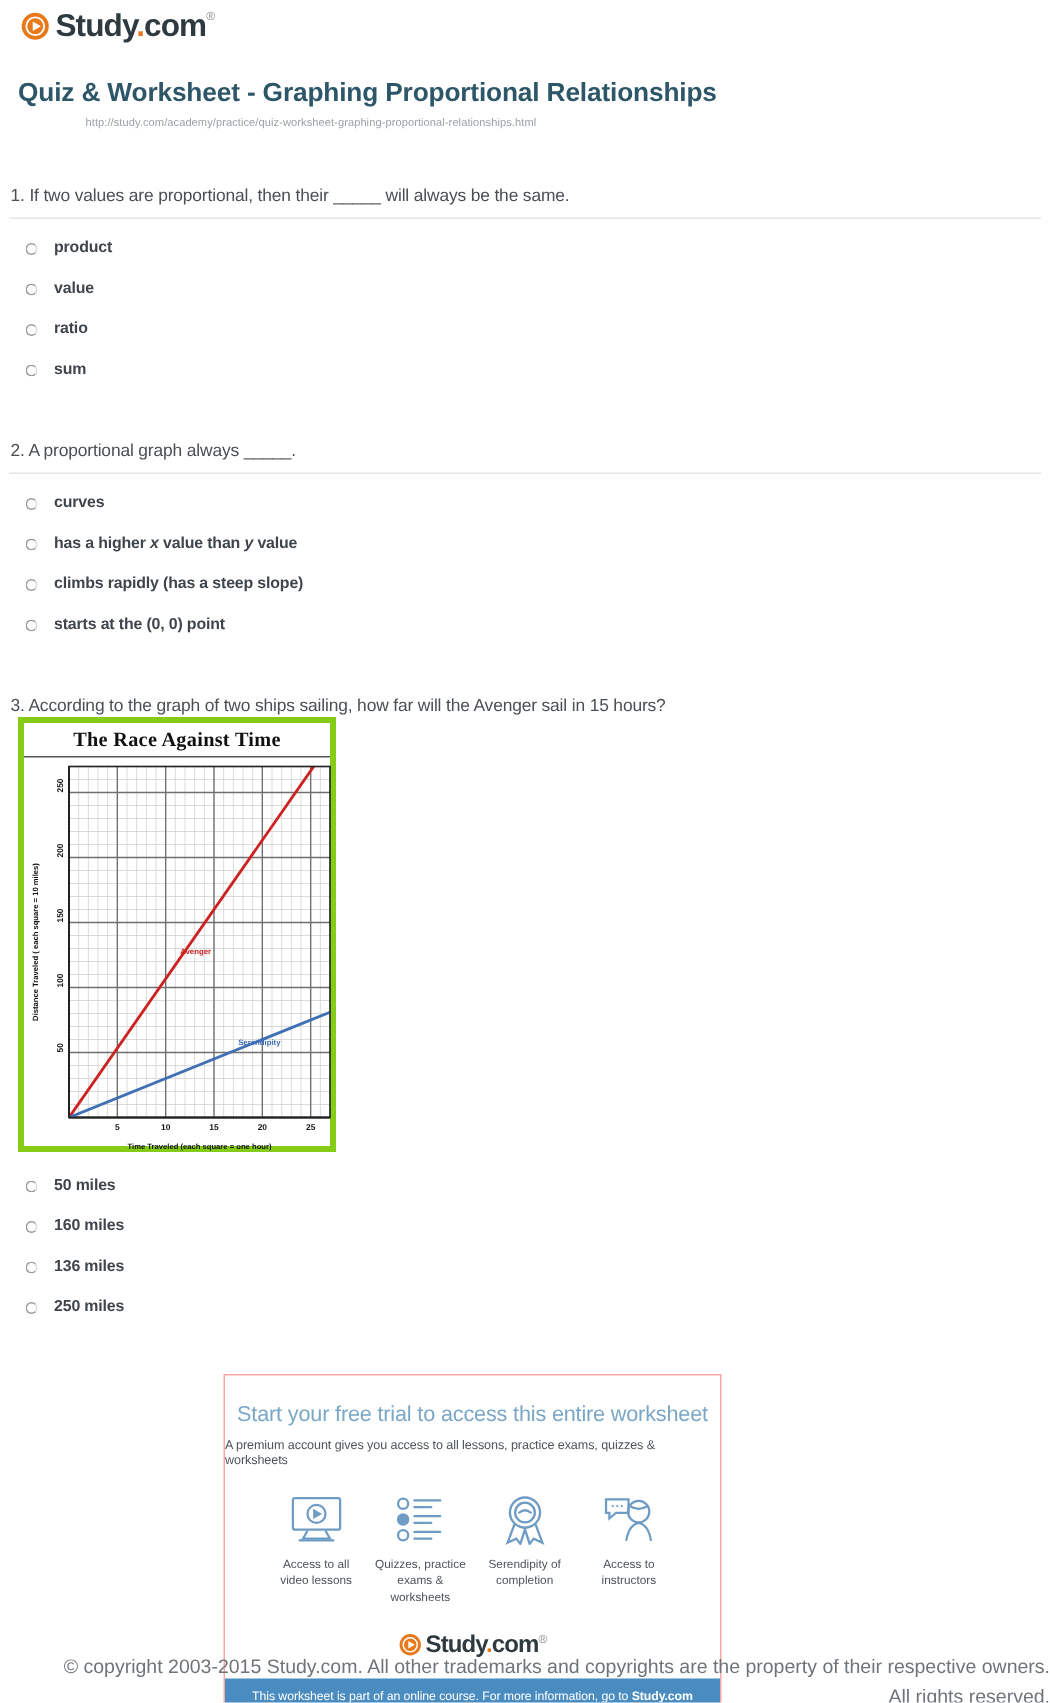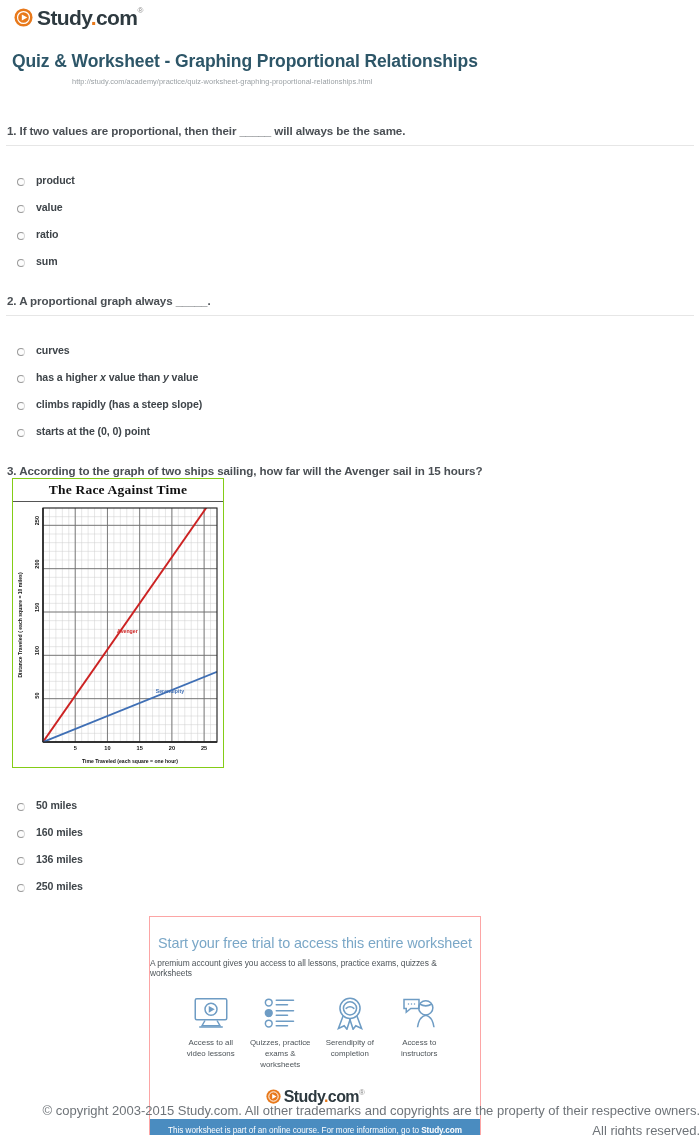--- a/index.html
+++ b/index.html
@@ -52,50 +52,49 @@
     left: 12px;
     top: 51px;
     font-size: 17.5px;
     font-weight: bold;
     color: #2d5668;
     letter-spacing: -0.1px;
     white-space: nowrap;
   }
   .page-url {
     position: absolute;
-    left: 29px;
+    left: 14px;
     top: 77px;
     font-size: 7.4px;
     color: #9aa0a4;
     letter-spacing: 0.05px;
     white-space: nowrap;
     padding-left: 43px;
   }
 
   
   .question-block { position: absolute; left: 0; width: 700px; }
   .q-text {
     font-size: 11.6px;
     color: #4a4f54;
     padding-left: 7px;
     letter-spacing: -0.1px;
     white-space: nowrap;
-    font-weight: bold;
   }
   .q-rule {
     margin-top: 8px;
     height: 1px;
     background: #e6e6e6;
     width: 688px;
     margin-left: 6px;
   }
   .options { margin-top: 13px; }
   .option {
     display: flex;
-    align-items: flex-end;
+    align-items: flex-start;
     height: 27px;
     padding-left: 17px;
   }
   .radio {
     width: 8px;
     height: 8px;
     border-radius: 50%;
     border: 1px solid #9b9b9b;
     border-right-color: #d8d8d8;
     background: #fdfdfd;
@@ -113,21 +112,21 @@
   }
   .option-label i { font-style: italic; }
 
   
   .chart-figure {
     position: absolute;
     left: 12px;
     top: 478px;
     width: 212px;
     height: 290px;
-    border: 1px solid #84cc16;
+    border: 4px solid #84cc16;
     background: #fff;
     box-sizing: border-box;
   }
   .chart-title {
     text-align: center;
     font-family: "Liberation Serif", serif;
     font-weight: bold;
     font-size: 13.5px;
     color: #111;
     padding-top: 3px;

